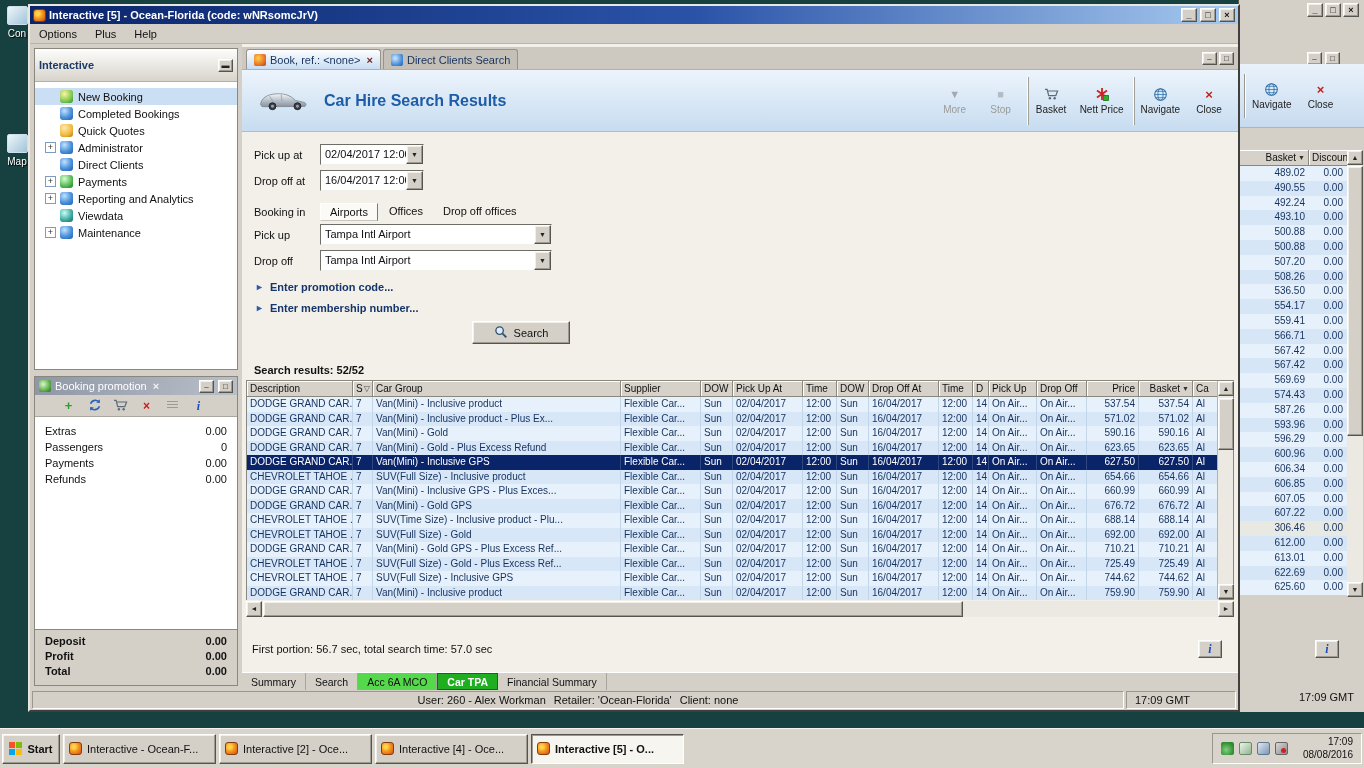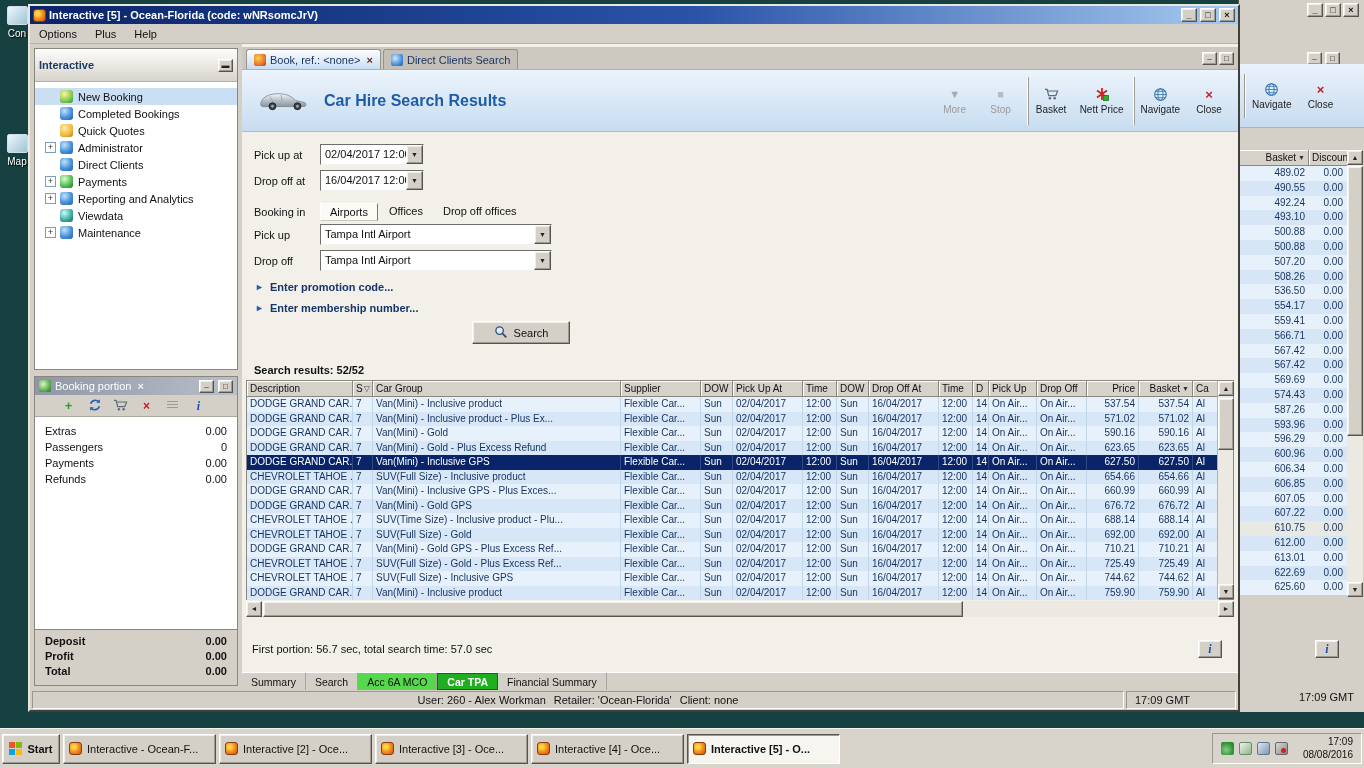--- a/index.html
+++ b/index.html
@@ -310,21 +310,21 @@
   </div>
   <div class="rrow ">
     <span class="rb">607.05</span>
     <span class="rd">0.00</span>
   </div>
   <div class="rrow ">
     <span class="rb">607.22</span>
     <span class="rd">0.00</span>
   </div>
   <div class="rrow sel">
-    <span class="rb">610.75</span>
+    <span class="rb">306.46</span>
     <span class="rd">0.00</span>
   </div>
   <div class="rrow ">
     <span class="rb">612.00</span>
     <span class="rd">0.00</span>
   </div>
   <div class="rrow ">
     <span class="rb">613.01</span>
     <span class="rd">0.00</span>
   </div>
@@ -411,21 +411,21 @@
   <div class="tree-item ">
     <span class="expander ">+</span>
     <span class="titem-icon"></span>
     <span>Maintenance</span>
   </div>
             </div>
         </div>
         <div class="panel p-booking">
           <div class="bc-header">
             <span class="bc-ico"></span>
-            <span>Booking portion</span>
+            <span>Booking promotion</span>
             <span class="bc-x">×</span>
             <span class="flex1"></span>
             <span class="mini-btn b-out">–</span>
             <span class="mini-btn b-out">□</span>
           </div>
           <div id="bc-toolbar" class="bc-toolbar">
   <span class="bct"><span class="glyph" style="color:#2d9e2d;font-weight:bold;font-size:13px">+</span></span>
   <span class="bct"><svg width="14" height="14" viewBox="0 0 14 14">
                   <path d="M11.5 4.5A5 5 0 0 0 2.6 5.8M2.5 9.5a5 5 0 0 0 8.9-1.3" fill="none" stroke="#2a62b8" stroke-width="1.6"></path>
                   <path d="M11.8 1.2v3.6H8.2z" fill="#2a62b8"></path>
@@ -992,24 +992,20 @@
   <div class="task-item b-out">
     <span class="app-ico"></span>
     <span class="task-label">Interactive - Ocean-F...</span>
   </div>
   <div class="task-item b-out">
     <span class="app-ico"></span>
     <span class="task-label">Interactive [2] - Oce...</span>
   </div>
   <div class="task-item b-out">
     <span class="app-ico"></span>
-    <span class="task-label">Interactive [3] - Oce...</span>
-  </div>
-  <div class="task-item b-out">
-    <span class="app-ico"></span>
     <span class="task-label">Interactive [4] - Oce...</span>
   </div>
   <div class="task-item active b-in">
     <span class="app-ico"></span>
     <span class="task-label">Interactive [5] - O...</span>
   </div>
       </div>
     <div class="tray">
       <span class="tray-ico t1"></span>
       <span class="tray-ico t2"></span>

